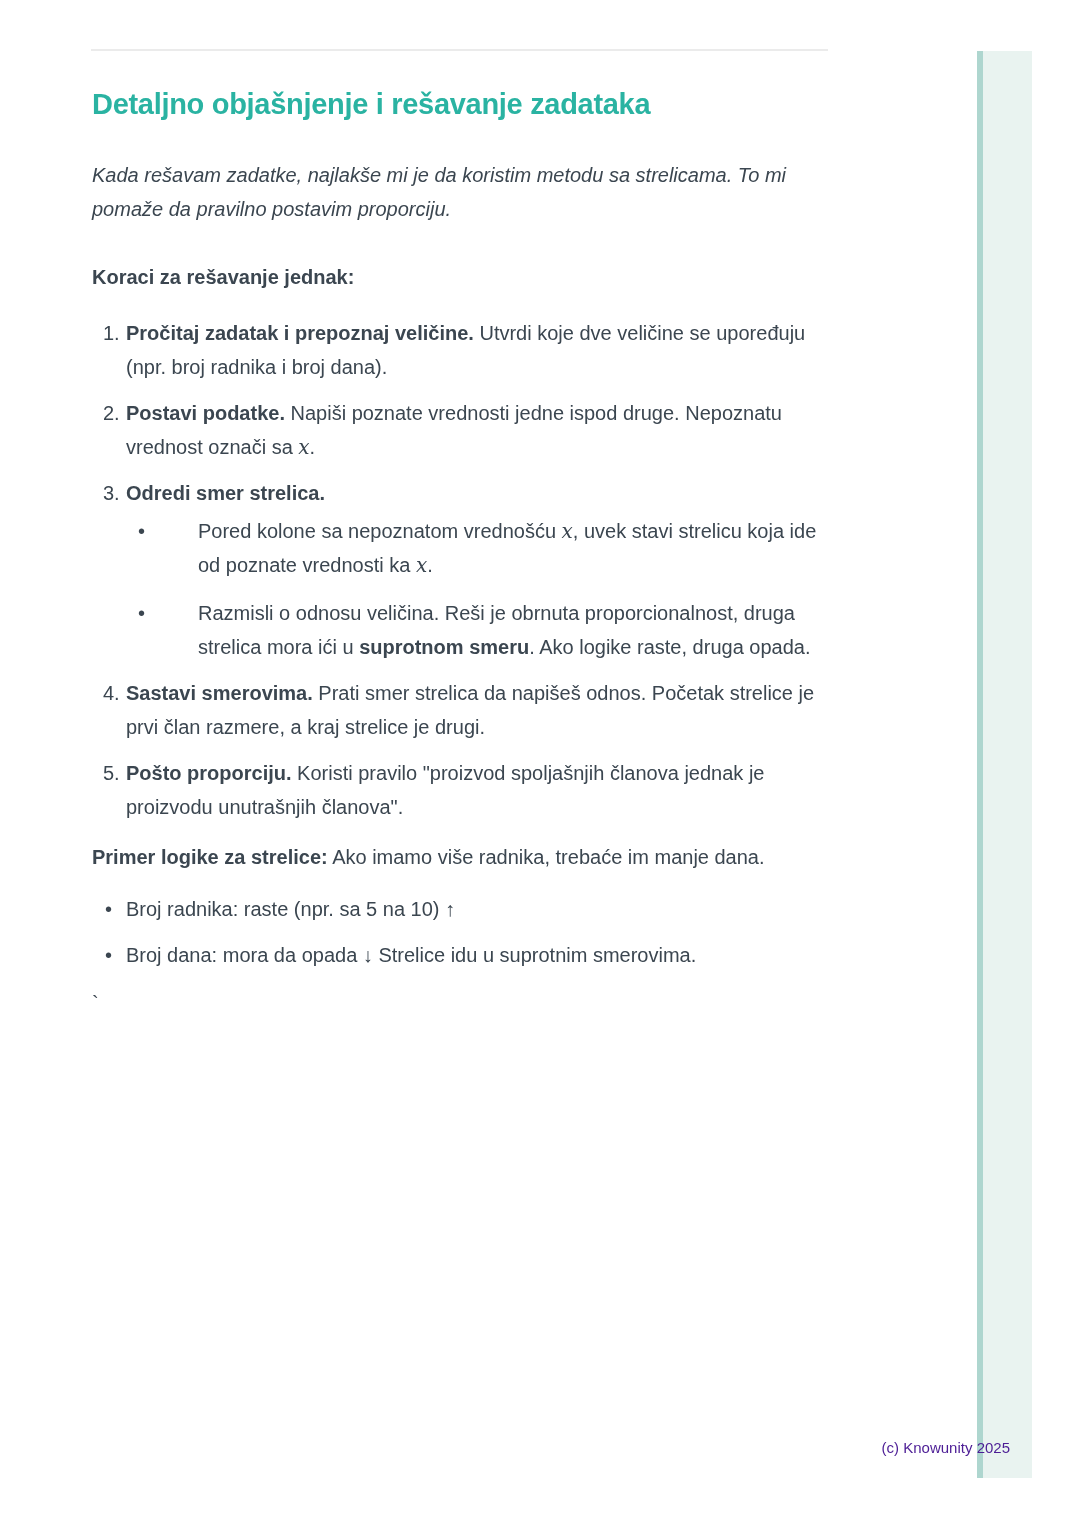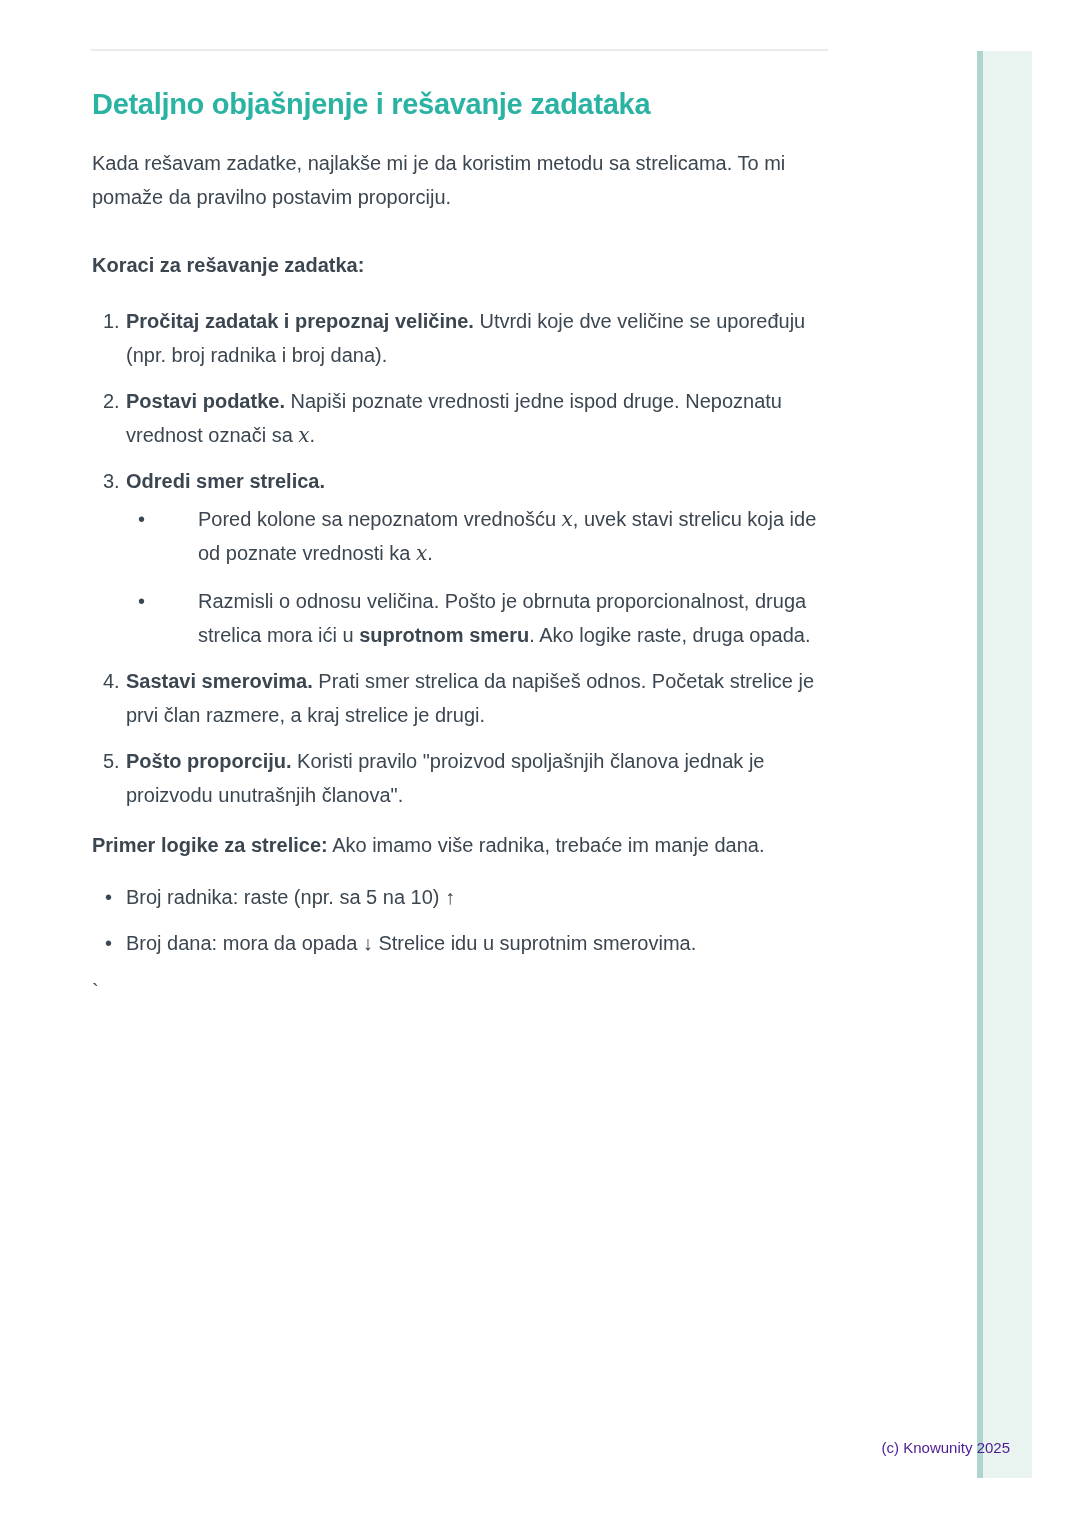--- a/index.html
+++ b/index.html
@@ -45,21 +45,21 @@
     z-index: 2;
   }
   h1.title {
     margin: 0;
     font-size: 29px;
     line-height: 40px;
     font-weight: 800;
     color: #2ab3a2;
     letter-spacing: -0.3px;
   }
-  .intro { margin: 22px 0 0; }
+  .intro { margin: 34px 0 0; font-style: italic; }
   .section-title {
     margin: 34px 0 0;
     font-weight: 700;
   }
   ol.steps {
     list-style: none;
     margin: 22px 0 0;
     padding: 0;
   }
   ol.steps > li {
@@ -129,21 +129,21 @@
   <div class="top-divider"></div>
 
   <div class="accent-bar"></div>
 
   <div class="content">
 
     <h1 class="title">Detaljno objašnjenje i rešavanje zadataka</h1>
 
     <p class="intro">Kada rešavam zadatke, najlakše mi je da koristim metodu sa strelicama. To mi pomaže da pravilno postavim proporciju.</p>
 
-    <p class="section-title">Koraci za rešavanje zadatka:</p>
+    <p class="section-title">Koraci za rešavanje jednak:</p>
 
     <ol class="steps">
 
       <li>
         <span class="num">1.</span>
         <div class="step-body"><b>Pročitaj zadatak i prepoznaj veličine.</b><span> Utvrdi koje dve veličine se upoređuju (npr. broj radnika i broj dana).</span></div>
       </li>
 
       <li>
         <span class="num">2.</span>
@@ -154,21 +154,21 @@
         <span class="num">3.</span>
         <div class="step-body">
           <b>Odredi smer strelica.</b>
           <ul class="sub">
             <li>
               <span class="dot">•</span>
               <div class="sub-body"><span>Pored kolone sa nepoznatom vrednošću </span><span class="mathvar">x</span><span>, uvek stavi strelicu koja ide od poznate vrednosti ka </span><span class="mathvar">x</span><span>.</span></div>
             </li>
             <li>
               <span class="dot">•</span>
-              <div class="sub-body"><span>Razmisli o odnosu veličina. Pošto je obrnuta proporcionalnost, druga strelica mora ići u </span><b>suprotnom smeru</b><span>. Ako logike raste, druga opada.</span></div>
+              <div class="sub-body"><span>Razmisli o odnosu veličina. Reši je obrnuta proporcionalnost, druga strelica mora ići u </span><b>suprotnom smeru</b><span>. Ako logike raste, druga opada.</span></div>
             </li>
           </ul>
         </div>
       </li>
 
       <li>
         <span class="num">4.</span>
         <div class="step-body"><b>Sastavi smerovima.</b><span> Prati smer strelica da napišeš odnos. Početak strelice je prvi član razmere, a kraj strelice je drugi.</span></div>
       </li>
 

